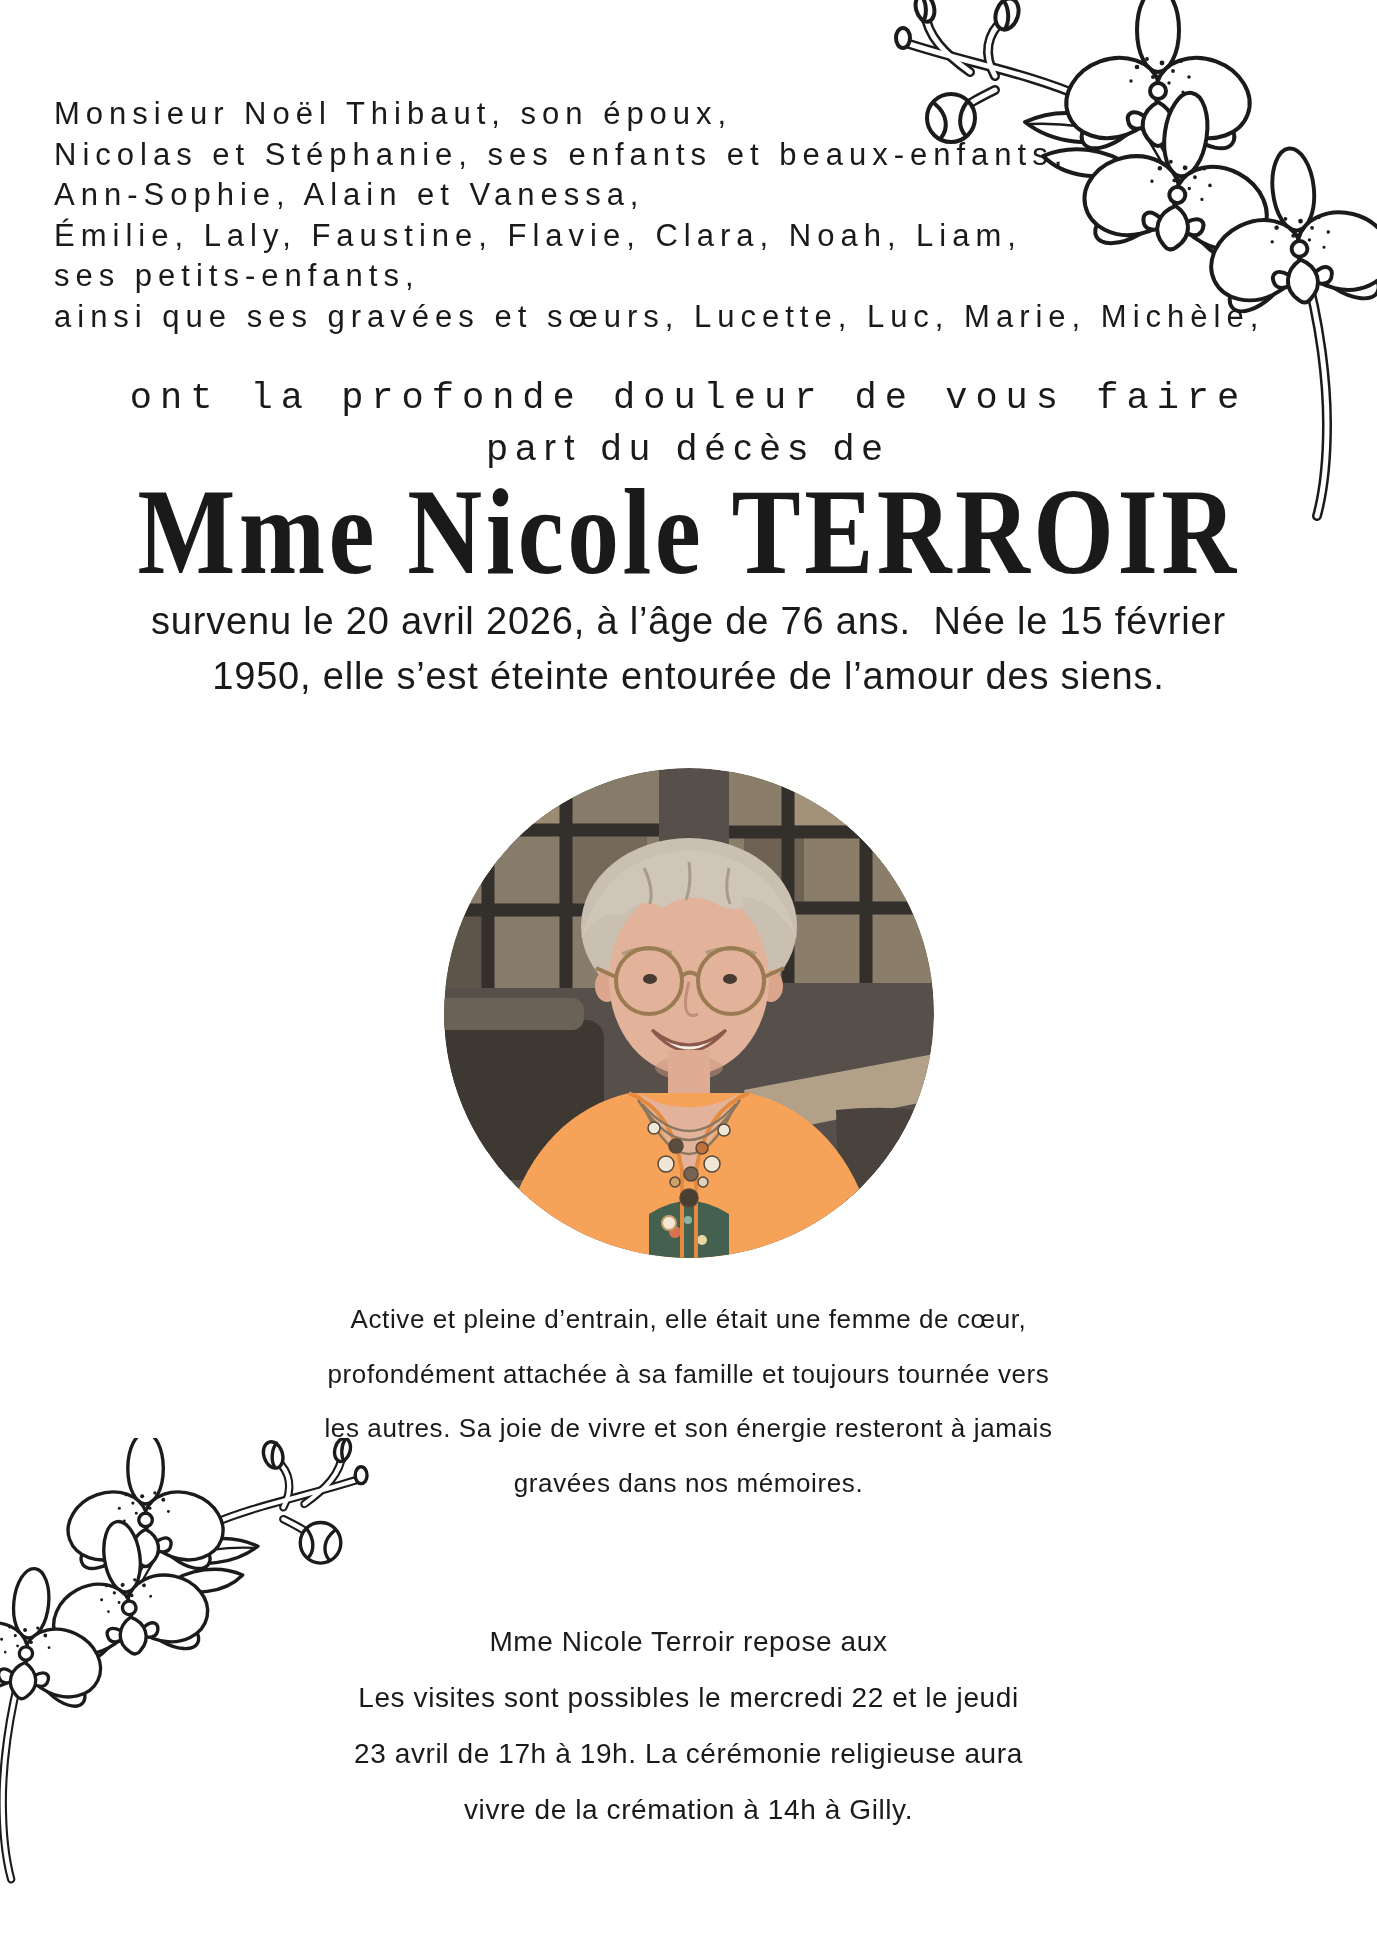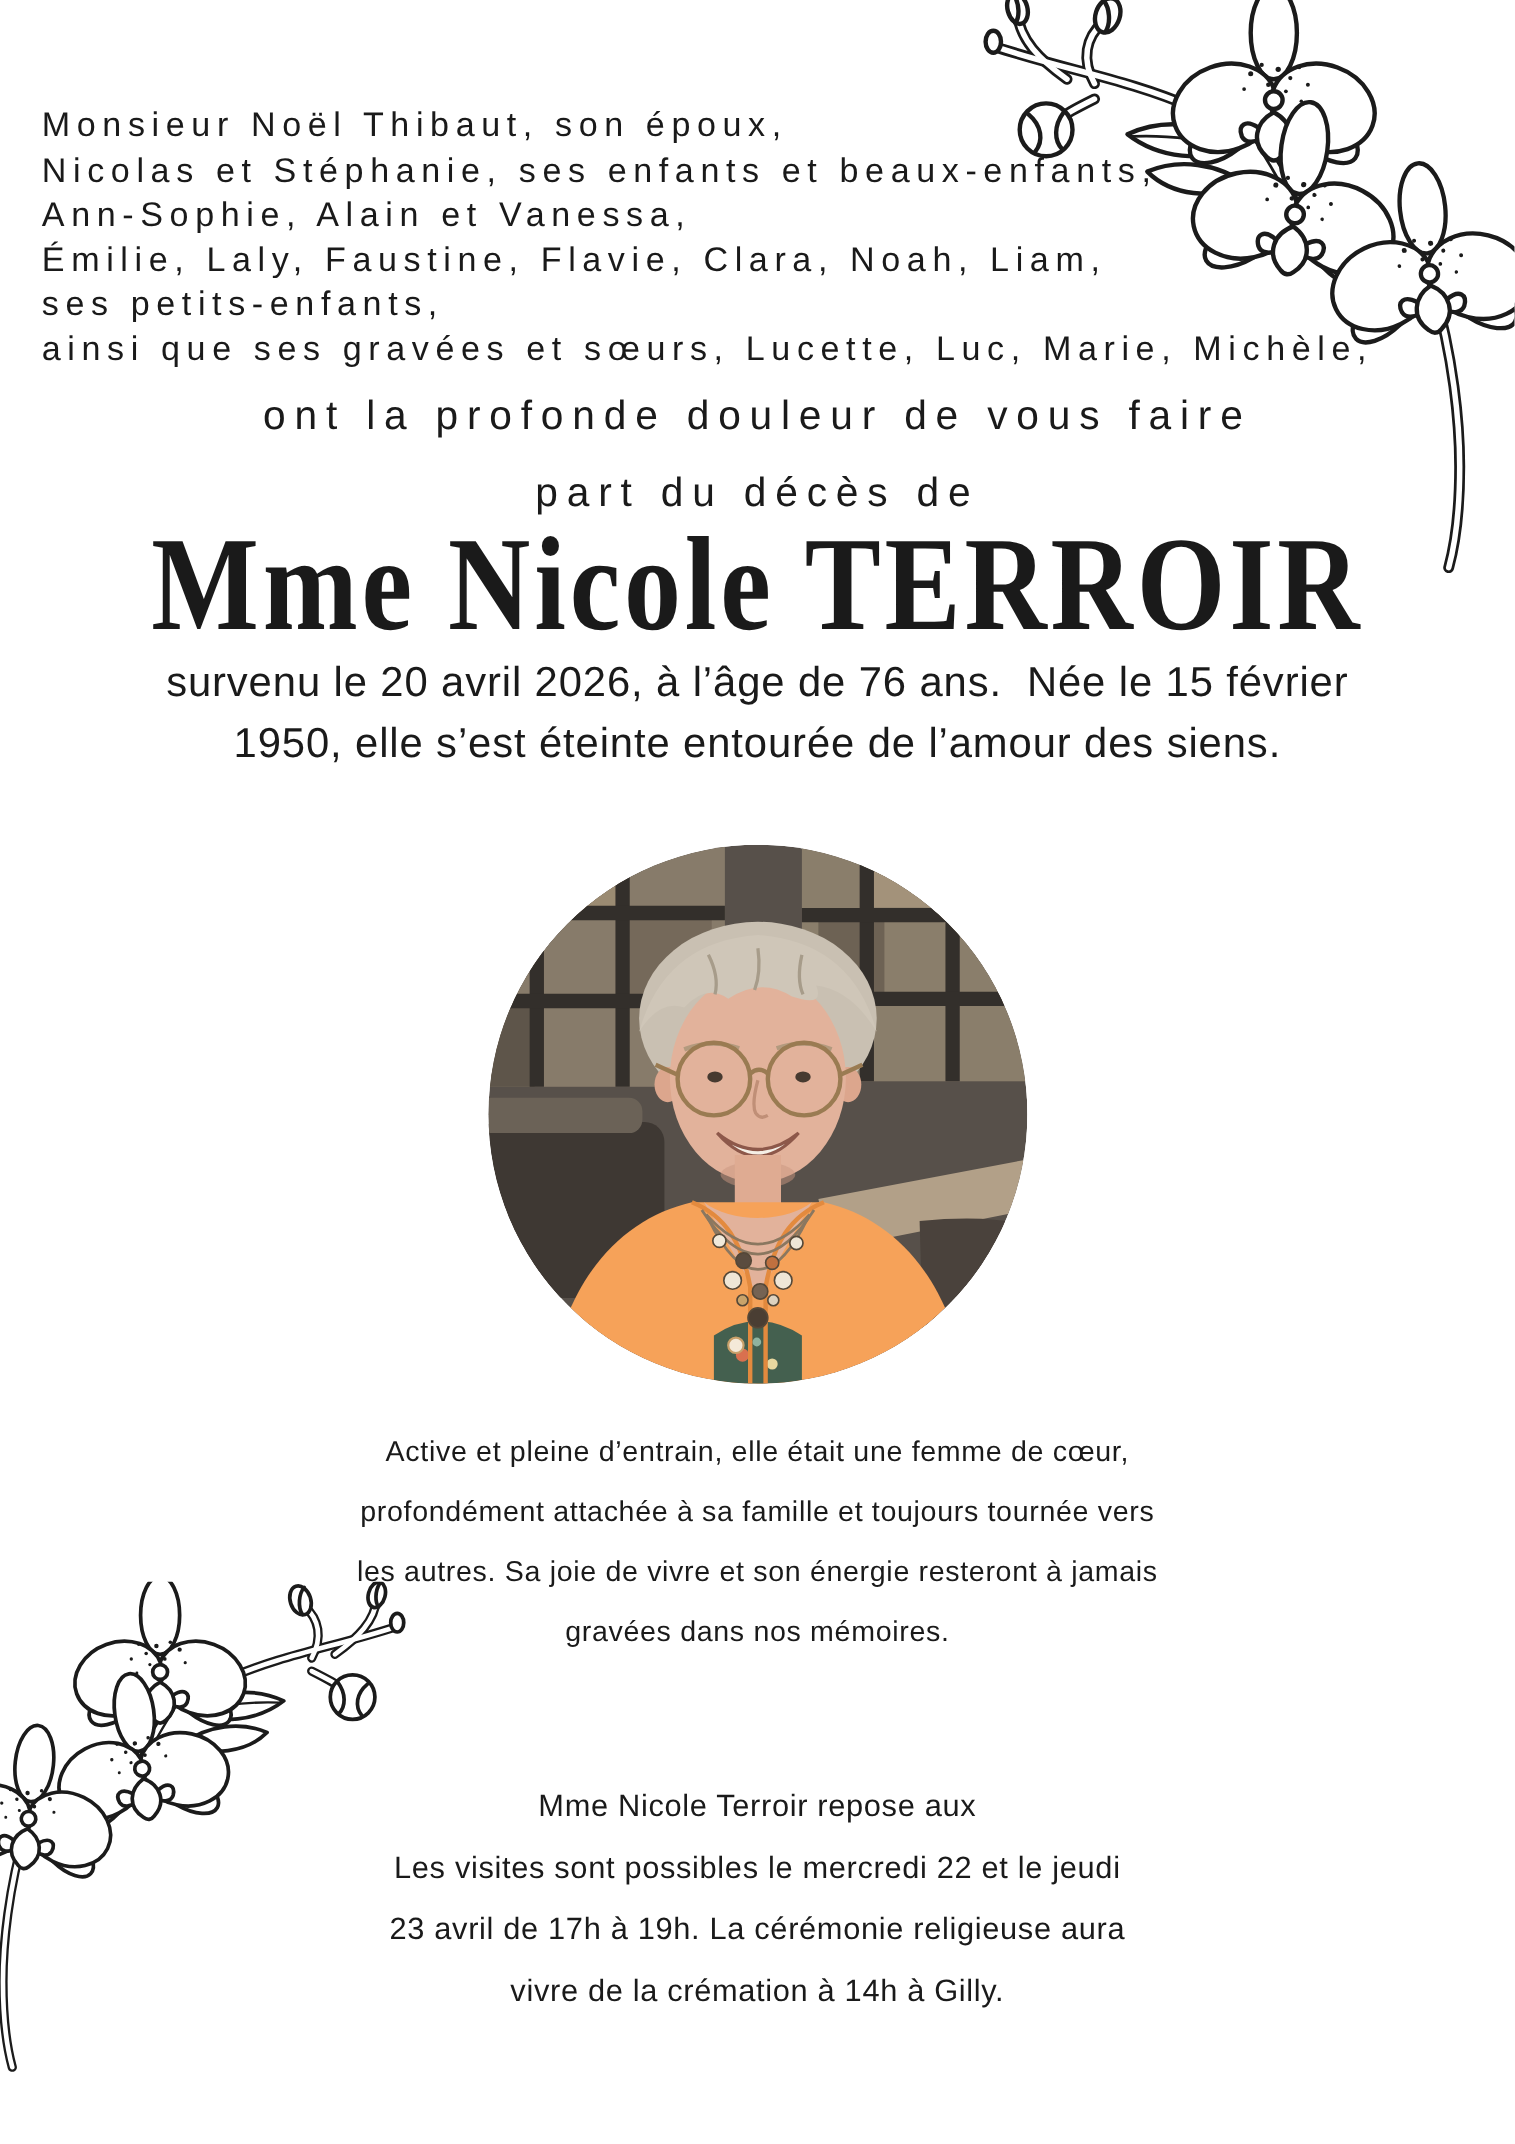--- a/index.html
+++ b/index.html
@@ -5,27 +5,27 @@
   html,body{margin:0;padding:0;background:#ffffff;}
   .page{
     position:relative;width:1377px;height:1949px;margin:0 auto;
     background:#ffffff;overflow:hidden;
     font-family:"Liberation Sans",sans-serif;color:#1a1a1a;
   }
   .line{white-space:pre;}
   .center{position:absolute;left:0;right:0;text-align:center;}
 
   .family-block{
-    position:absolute;left:38px;top:94px;
+    position:absolute;left:54px;top:94px;
     font-size:31px;line-height:40.5px;letter-spacing:6px;
   }
   .announce-line{
     font-size:37px;letter-spacing:8px;line-height:1.2;
   }
-  .announce-1{top:356px;}
+  .announce-1{top:376px;font-family:Liberation Mono, monospace;}
   .announce-2{top:426px;}
   .deceased-title{
     top:462px;
     font-family:"Liberation Serif",serif;font-weight:bold;
     font-size:122px;line-height:1.15;letter-spacing:4px;
     transform:scaleX(0.85);transform-origin:50% 50%;
   }
   .details-block{top:594px;font-size:38px;line-height:55px;letter-spacing:0.8px;text-align:center;}
   .tribute-block{top:1292px;font-size:26px;line-height:54.5px;letter-spacing:0.6px;}
   .arrangements-block{top:1614px;font-size:28px;line-height:56px;letter-spacing:0.6px;}

